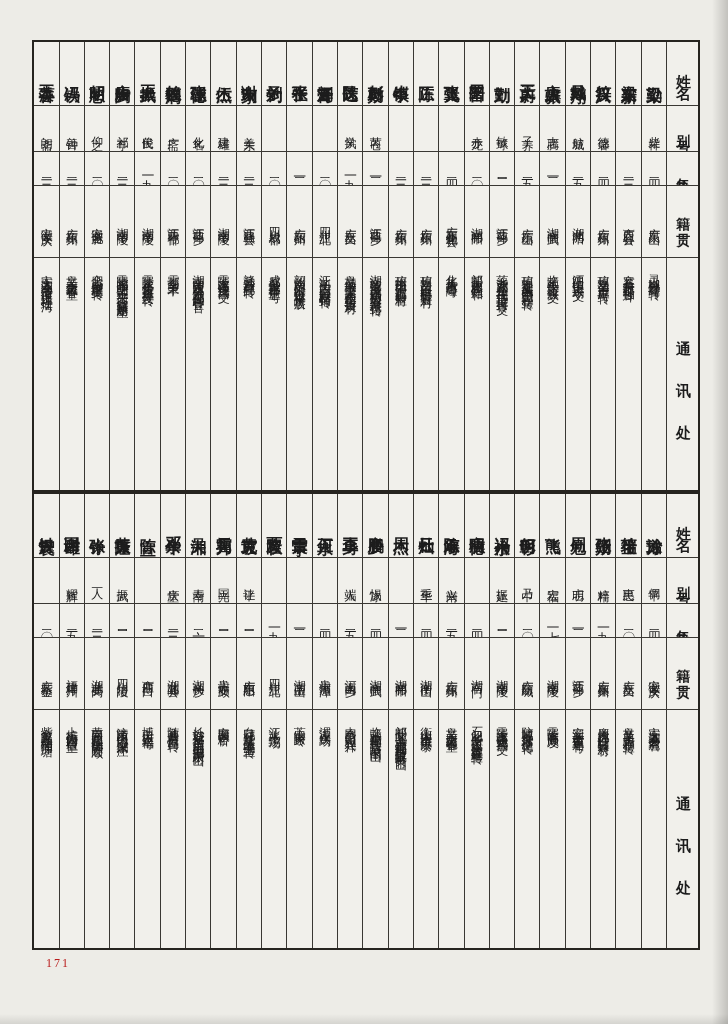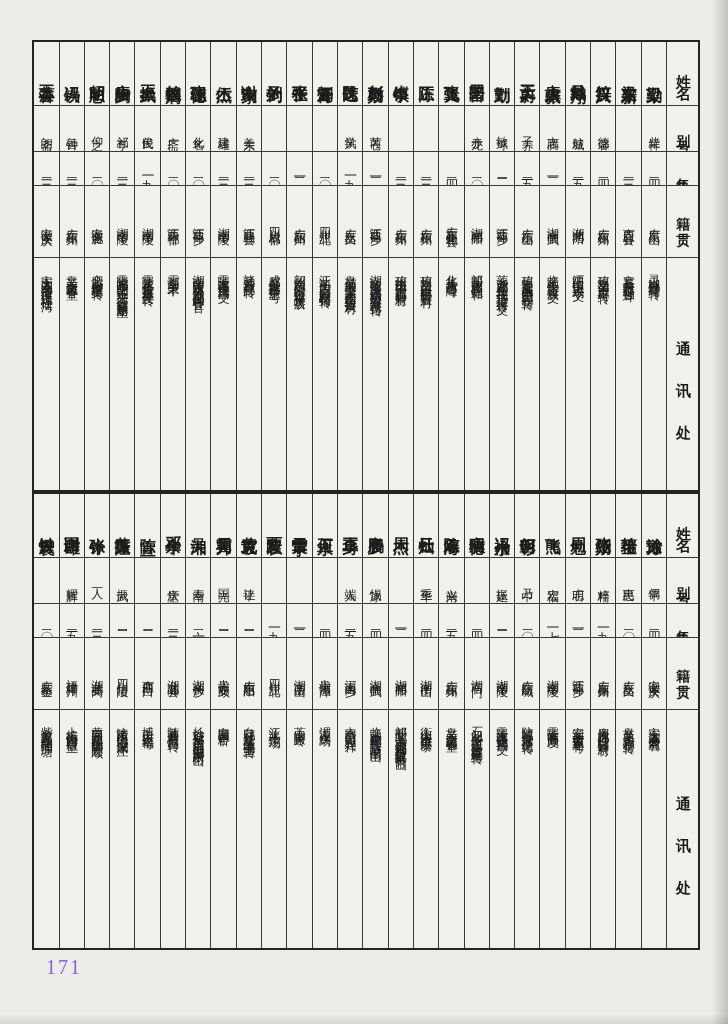--- a/index.html
+++ b/index.html
@@ -45,21 +45,21 @@
   .r-addr{flex:1 1 auto;font-size:12px;letter-spacing:2px;
     align-items:flex-start;justify-content:center;padding-top:7px;}
   .header-col .cell{font-weight:700;font-size:15px;}
   .header-col .r-name{letter-spacing:12px;}
   .header-col .r-alias{letter-spacing:6px;font-size:14px;}
   .header-col .r-age{letter-spacing:1px;font-size:13px;}
   .header-col .r-native{letter-spacing:16px;font-size:14px;}
   .header-col .r-addr{align-items:center;letter-spacing:42px;font-size:15px;padding-top:36px;}
   #page-number{
     position:absolute;left:46px;top:956px;
-    font-size:20px;letter-spacing:2px;color:#8b5cf6;
+    font-size:12px;letter-spacing:2px;color:#b91c1c;
     font-family:"Liberation Serif","DejaVu Serif",serif;
   }
 </style>
 </head>
 <body>
 
 <div class="sheet">
   <div id="table-top" class="dir-table">
       <div class="col header-col">
         <div class="cell r-name">

